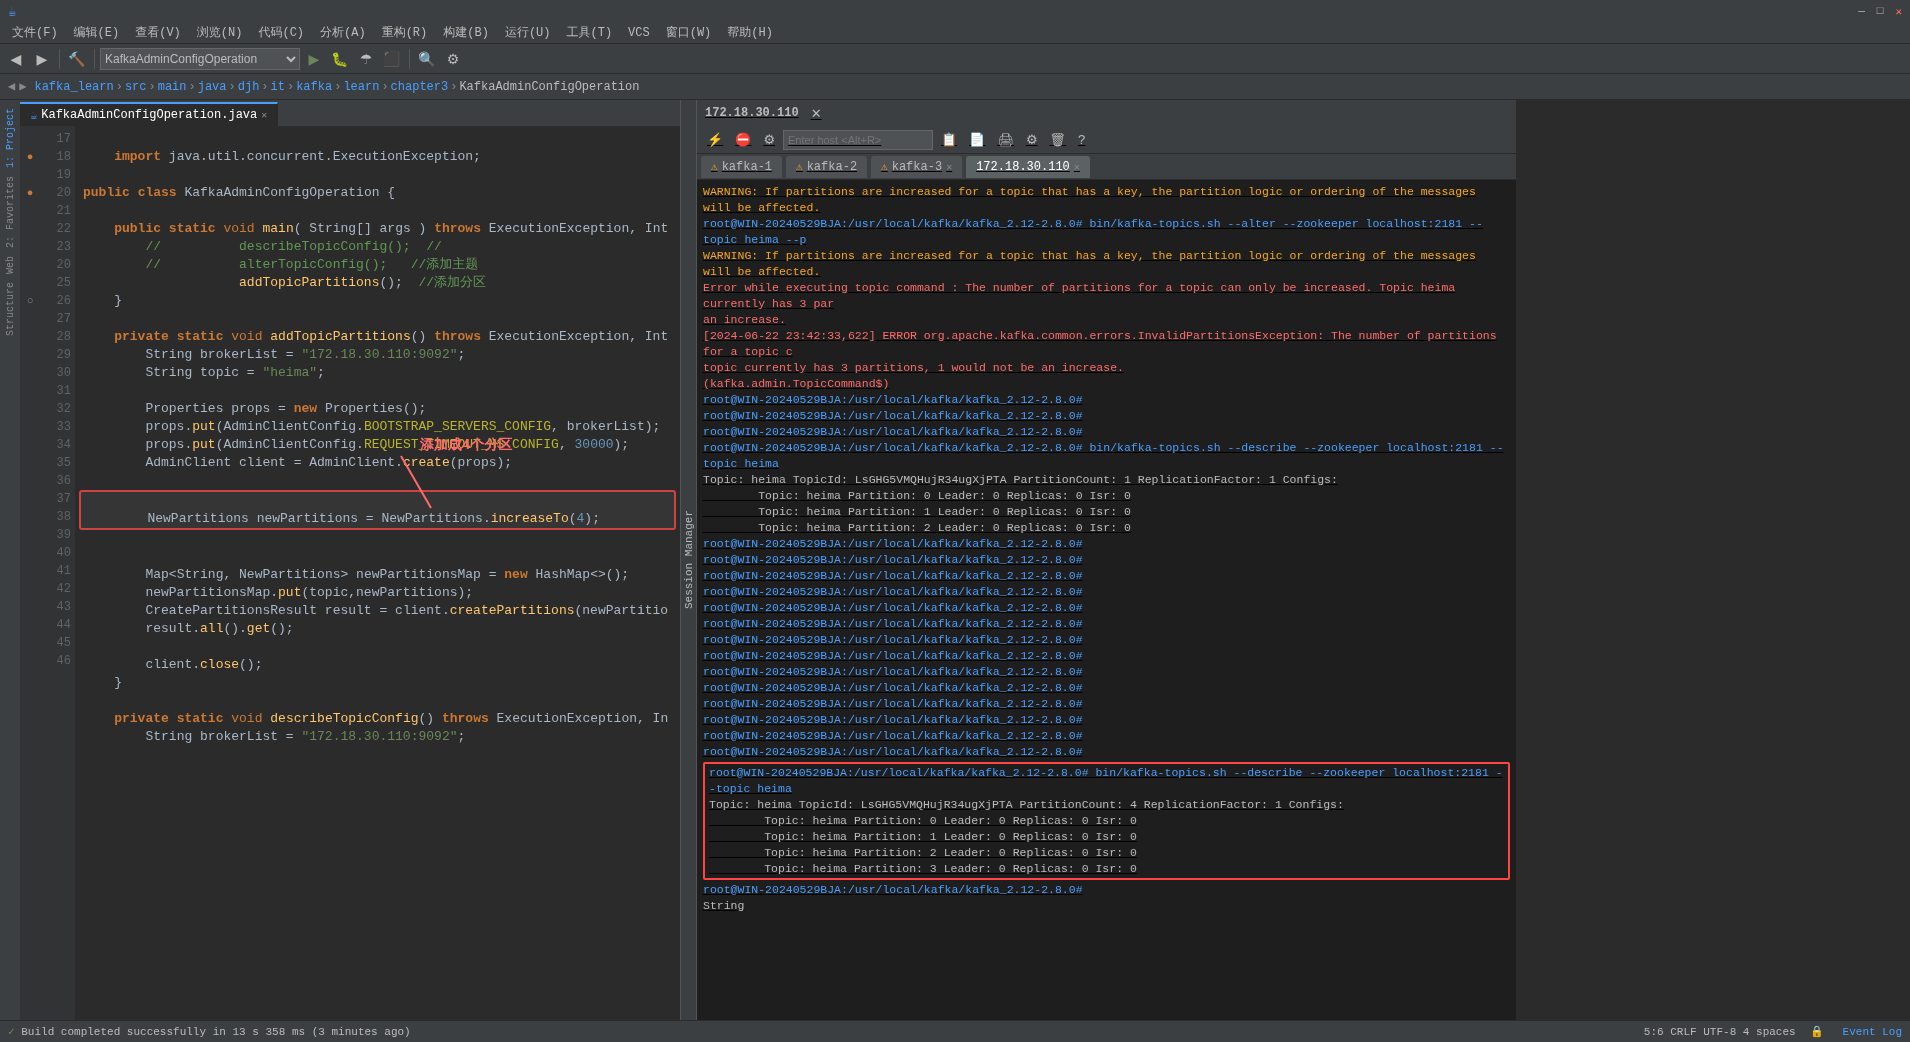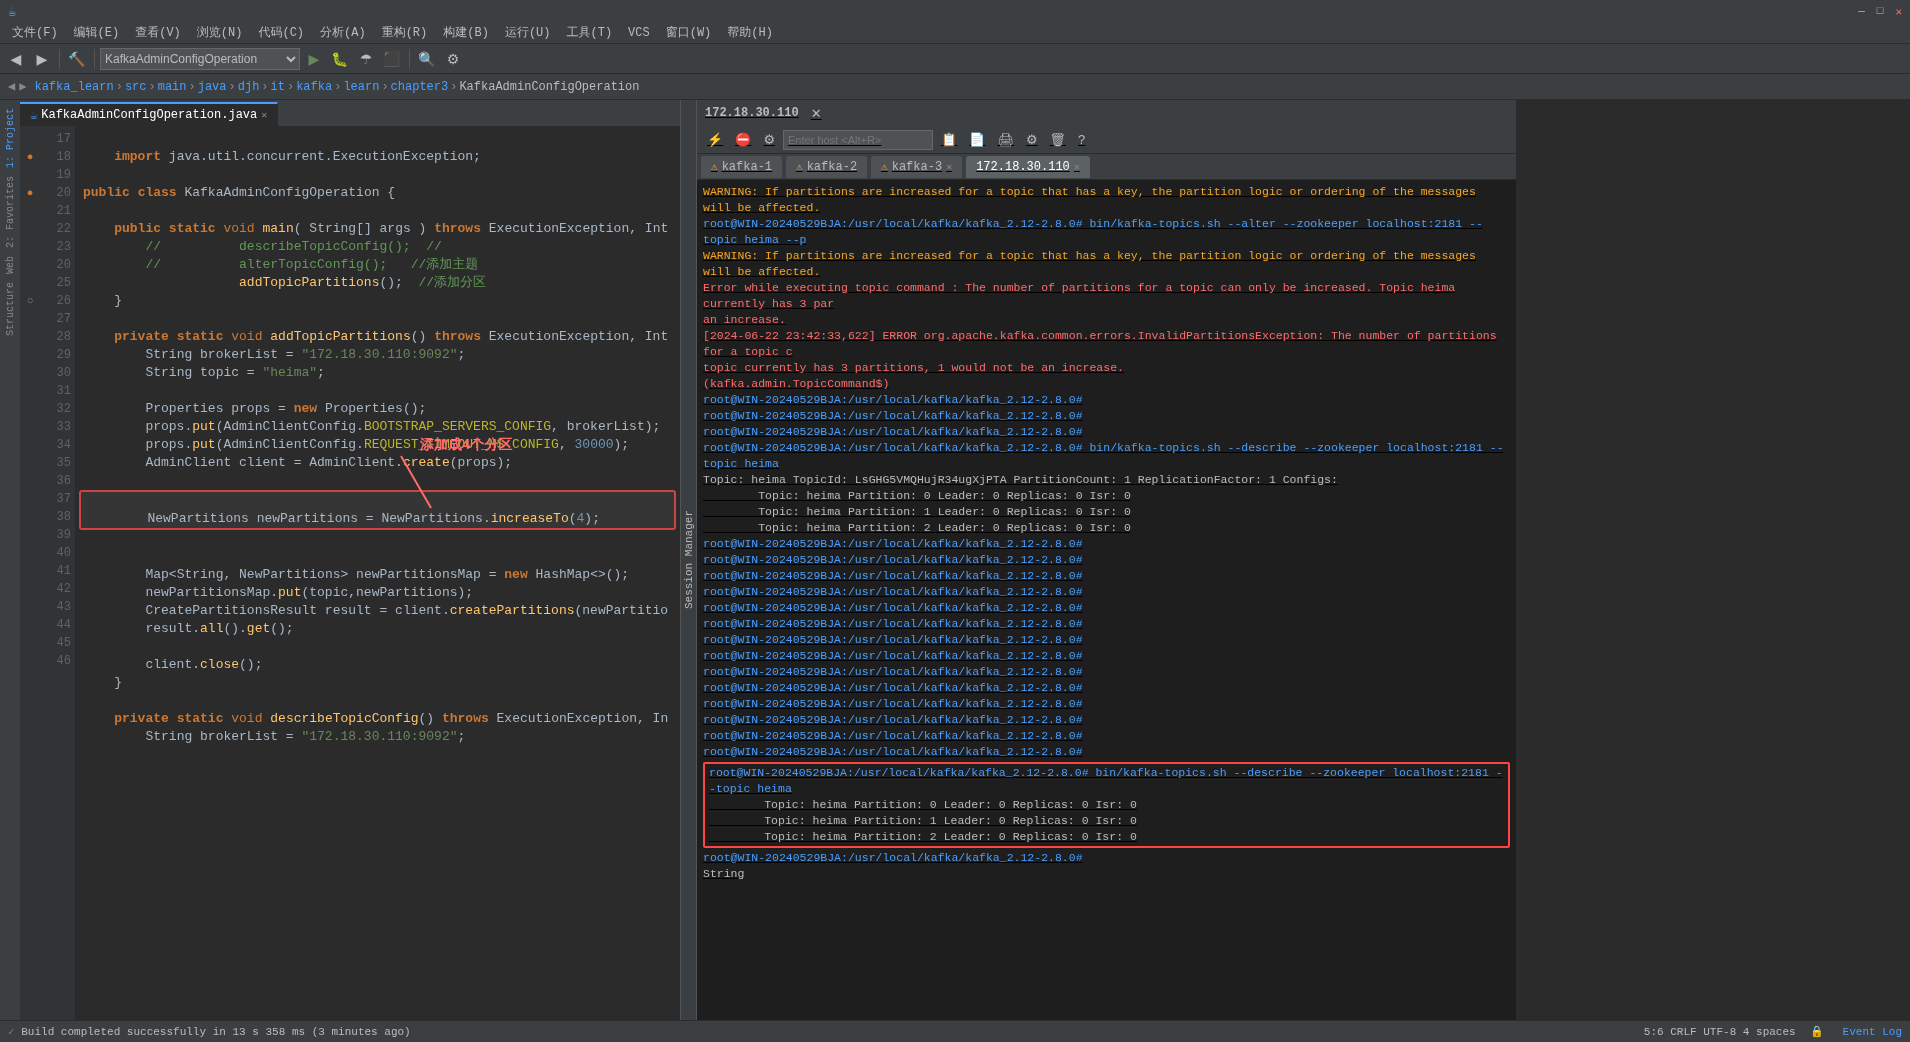--- a/index.html
+++ b/index.html
@@ -564,23 +564,25 @@
       <div style="color:#4a9eff;">root@WIN-20240529BJA:/usr/local/kafka/kafka_2.12-2.8.0#</div>
       <div style="color:#4a9eff;">root@WIN-20240529BJA:/usr/local/kafka/kafka_2.12-2.8.0#</div>
       <div style="color:#4a9eff;">root@WIN-20240529BJA:/usr/local/kafka/kafka_2.12-2.8.0#</div>
       <div style="color:#4a9eff;">root@WIN-20240529BJA:/usr/local/kafka/kafka_2.12-2.8.0#</div>
       <div style="color:#4a9eff;">root@WIN-20240529BJA:/usr/local/kafka/kafka_2.12-2.8.0#</div>
       <div style="color:#4a9eff;">root@WIN-20240529BJA:/usr/local/kafka/kafka_2.12-2.8.0#</div>
       <div style="color:#4a9eff;">root@WIN-20240529BJA:/usr/local/kafka/kafka_2.12-2.8.0#</div>
 
       <div class="result-highlight">
         <div style="color:#4a9eff;">root@WIN-20240529BJA:/usr/local/kafka/kafka_2.12-2.8.0# bin/kafka-topics.sh --describe --zookeeper localhost:2181 --topic heima</div>
+        <div>Topic: heima    TopicId: LsGHG5VMQHujR34ugXjPTA  PartitionCount: 4    ReplicationFactor: 1    Configs:</div>
         <div>&nbsp;&nbsp;&nbsp;&nbsp;&nbsp;&nbsp;&nbsp;&nbsp;Topic: heima    Partition: 0    Leader: 0    Replicas: 0    Isr: 0</div>
         <div>&nbsp;&nbsp;&nbsp;&nbsp;&nbsp;&nbsp;&nbsp;&nbsp;Topic: heima    Partition: 1    Leader: 0    Replicas: 0    Isr: 0</div>
         <div>&nbsp;&nbsp;&nbsp;&nbsp;&nbsp;&nbsp;&nbsp;&nbsp;Topic: heima    Partition: 2    Leader: 0    Replicas: 0    Isr: 0</div>
+        <div>&nbsp;&nbsp;&nbsp;&nbsp;&nbsp;&nbsp;&nbsp;&nbsp;Topic: heima    Partition: 3    Leader: 0    Replicas: 0    Isr: 0</div>
       </div>
       <div style="color:#4a9eff;">root@WIN-20240529BJA:/usr/local/kafka/kafka_2.12-2.8.0#</div>
       <div>String</div>
     </div>
   </div>
 
 </div>
 
 <div id="bottom-panel" style="height:220px; background:#2b2b2b; border-top:1px solid #555; display:flex; flex-direction:column;">
 

